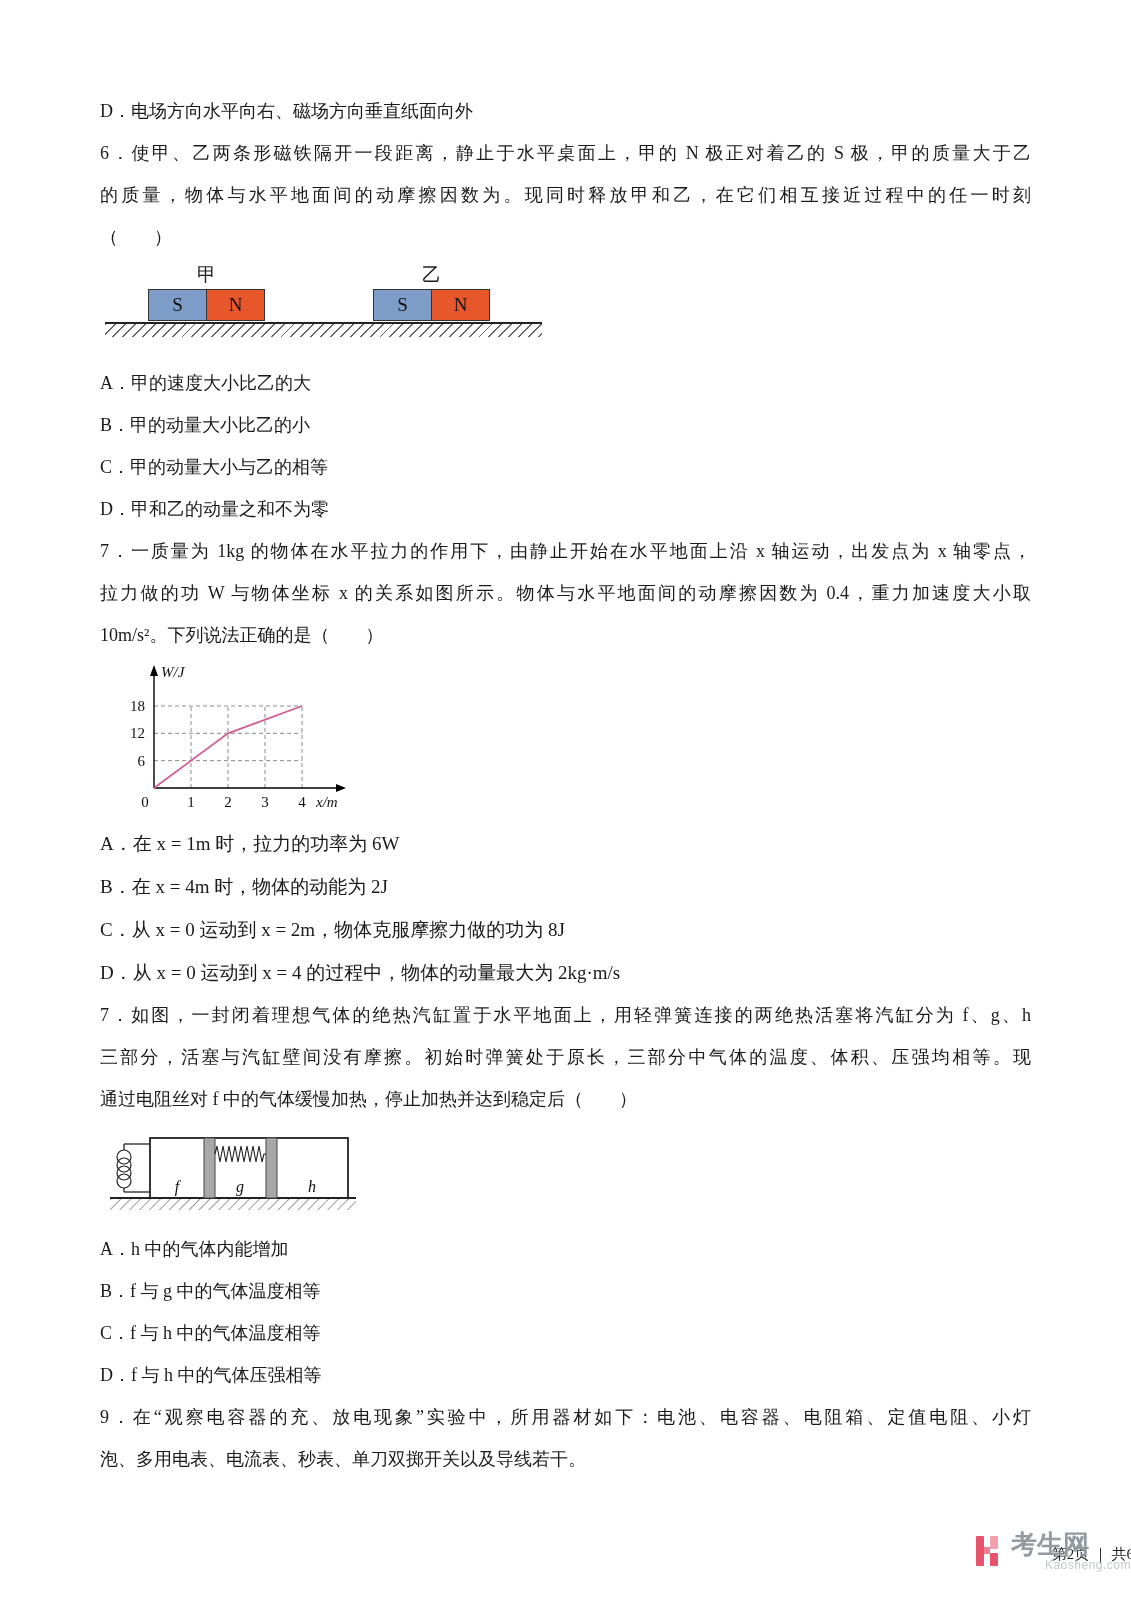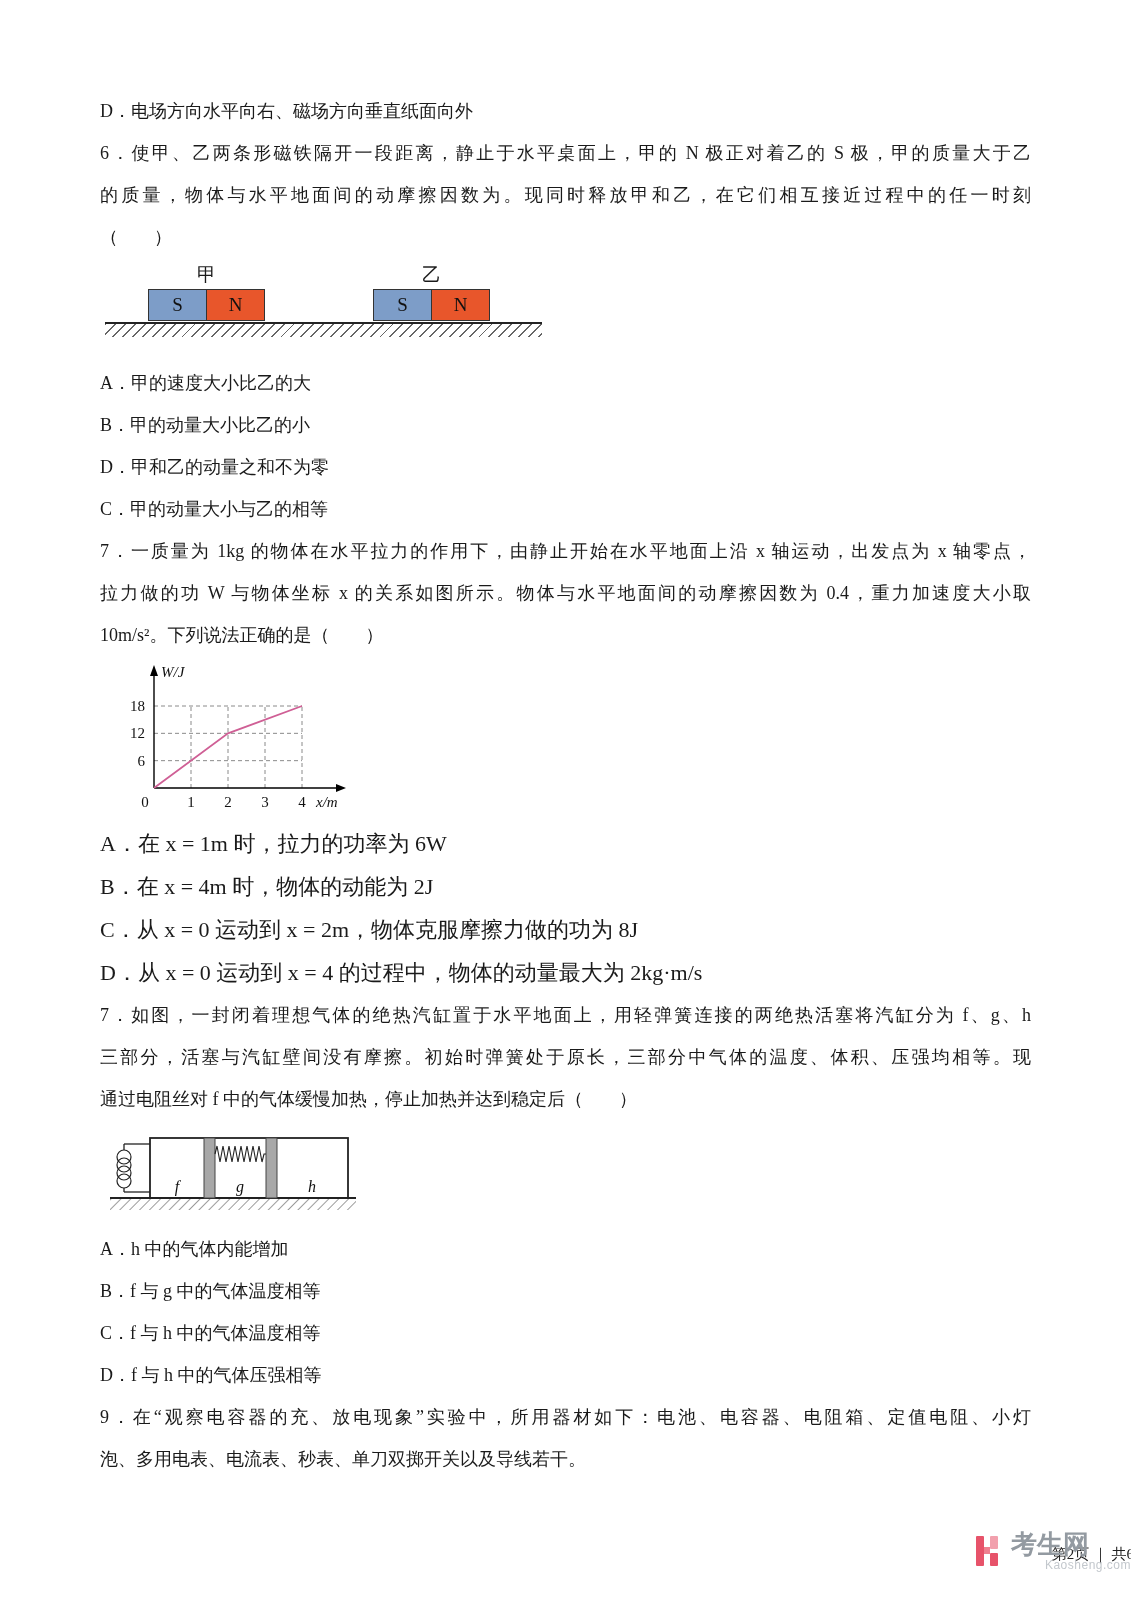--- a/index.html
+++ b/index.html
@@ -2,21 +2,21 @@
 <html><head>
 <meta charset="utf-8">
 <style>
   html,body{margin:0;padding:0;background:#ffffff;}
   .page{position:relative;width:1131px;height:1600px;background:#fff;overflow:hidden;
         font-family:"Liberation Serif","DejaVu Serif",serif;color:#1a1a1a;padding-left:18px;}
   .content{position:absolute;left:100px;top:90px;width:931px;}
   .para div{font-size:18px;line-height:42px;}
   .j{text-align:justify;text-align-last:justify;}
   .optrow{display:grid;grid-template-columns:1fr;font-size:18px;line-height:42px;}
-  .optcol div{font-size:22px;line-height:43px;}
+  .optcol div{font-size:19px;line-height:43px;}
 
   
   .fig6{position:relative;height:90px;margin:4px 0 10px;}
   .maglab{position:absolute;top:0;width:117px;text-align:center;font-size:19px;line-height:26px;}
   .lab1{left:48px;}
   .lab2{left:273px;}
   .mag{position:absolute;top:27px;display:flex;}
   .mag1{left:48px;}
   .mag2{left:273px;}
   .pole{width:57px;height:30px;border:1.5px solid #333;display:flex;align-items:center;justify-content:center;
@@ -69,22 +69,22 @@
         <div class="pole n" style="background: rgb(232, 86, 43);">N</div>
       </div>
       <div class="ground6">
         <div class="hatch"></div>
       </div>
     </div>
 
     <div class="optrow">
       <div>A．甲的速度大小比乙的大</div>
       <div>B．甲的动量大小比乙的小</div>
+      <div>C．甲的动量大小与乙的相等</div>
       <div>D．甲和乙的动量之和不为零</div>
-      <div>C．甲的动量大小与乙的相等</div>
     </div>
 
     <div class="para">
       <div class="j">7．一质量为 1kg 的物体在水平拉力的作用下，由静止开始在水平地面上沿 x 轴运动，出发点为 x 轴零点，</div>
       <div class="j">拉力做的功 W 与物体坐标 x 的关系如图所示。物体与水平地面间的动摩擦因数为 0.4，重力加速度大小取</div>
       <div>10m/s²。下列说法正确的是（　　）</div>
     </div>
 
     <div class="chartwrap">
       <svg id="wxchart" width="300" height="156">

